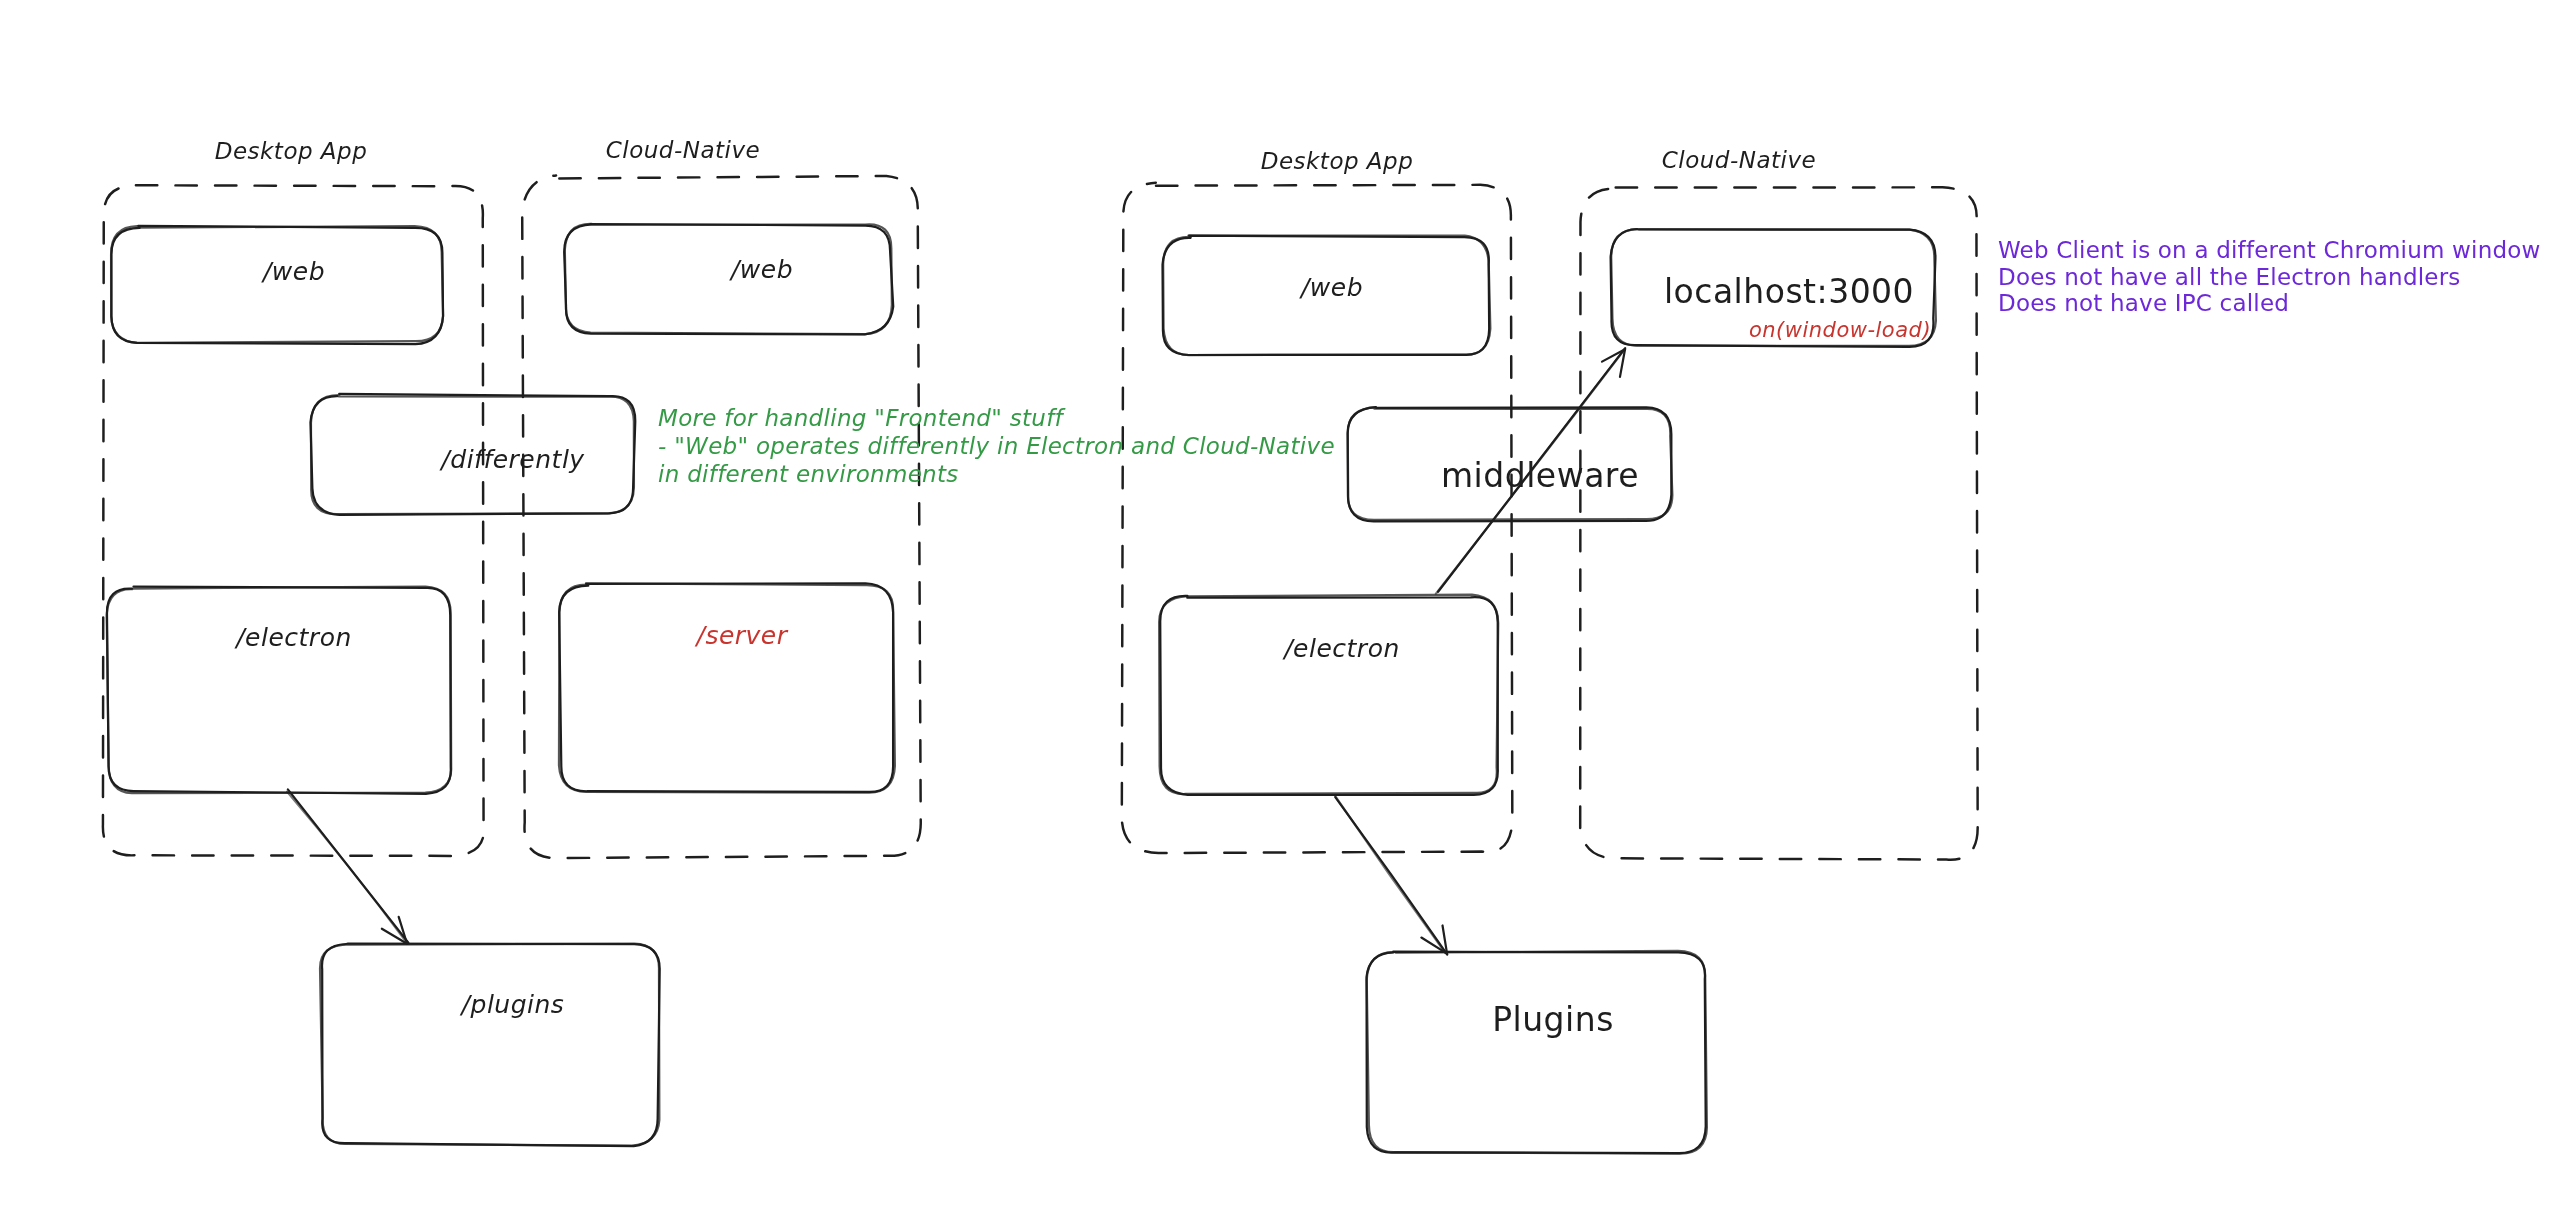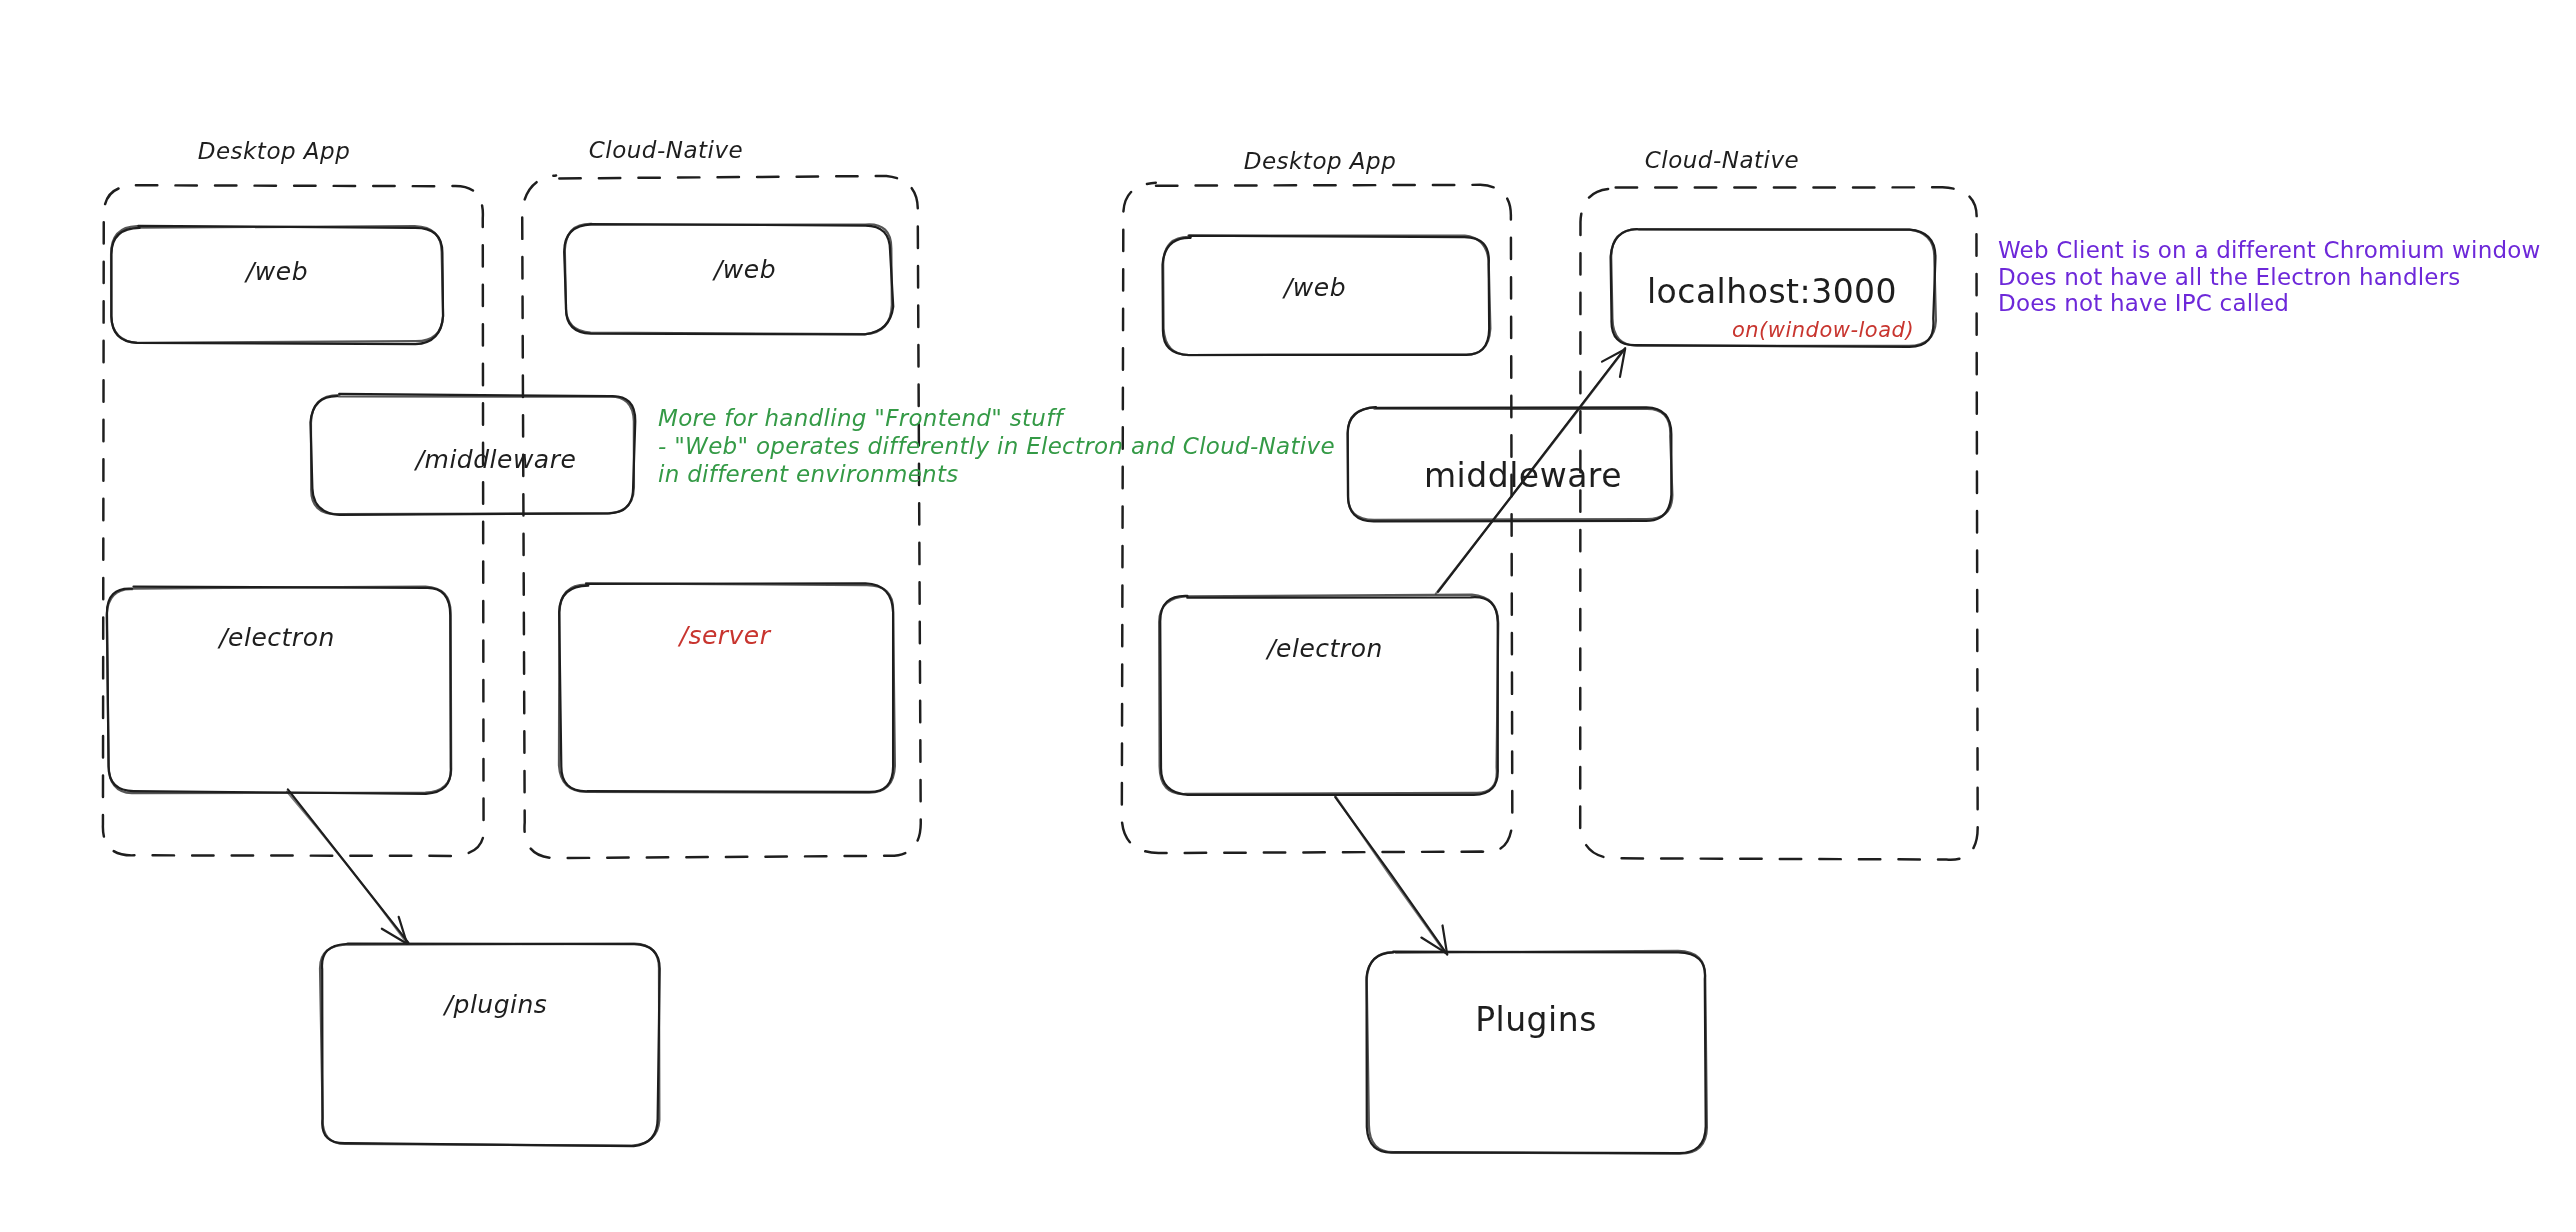--- a/index.html
+++ b/index.html
@@ -29,20 +29,21 @@
     pointer-events: none;
   }
   .label {
     position: absolute;
     font-family: "DejaVu Sans", sans-serif;
     color: #1e1e1e;
     white-space: pre;
     letter-spacing: 0.5px;
     transform: translateX(-50%);
     text-align: center;
+    margin-left: 17px;
   }
   .group-title {
     font-size: 23px;
     font-style: italic;
   }
   .box-title {
     font-size: 25px;
     font-style: italic;
   }
   .box-title-upright {
@@ -151,21 +152,21 @@
         <path d="M 986 212 L 972.0398660435517 219.54747470928058" fill="none" stroke="#1e1e1e" stroke-width="1.35" stroke-linecap="round"></path>
       </g>
     </svg>
 
   <div id="text-layer">
       <div class="label group-title" style="left: 274px; top: 138px;">Desktop App</div>
       <div class="label group-title" style="left: 666px; top: 137px;">Cloud-Native</div>
       <div class="label group-title" style="left: 1320px; top: 148px;">Desktop App</div>
       <div class="label group-title" style="left: 1722px; top: 147px;">Cloud-Native</div>
       <div class="label box-title" style="left: 277px; top: 257px;">/web</div>
-      <div class="label box-title" style="left: 496px; top: 445px;">/middleware</div>
+      <div class="label box-title" style="left: 496px; top: 445px;">/differently</div>
       <div class="label box-title" style="left: 277px; top: 623px;">/electron</div>
       <div class="label box-title" style="left: 745px; top: 255px;">/web</div>
       <div class="label box-title red-text" style="left: 725px; top: 621px; font-style: italic;">/server</div>
       <div class="label box-title" style="left: 496px; top: 990px;">/plugins</div>
       <div class="label box-title" style="left: 1315px; top: 273px;">/web</div>
       <div class="label box-title-upright" style="left: 1523px; top: 456px;">middleware</div>
       <div class="label box-title" style="left: 1325px; top: 634px;">/electron</div>
       <div class="label box-title-upright" style="left: 1772px; top: 272px;">localhost:3000</div>
       <div class="label box-title-upright" style="left: 1536px; top: 1000px;">Plugins</div>
       <div class="label sub-red red-text" style="left: 1823px; top: 318px;">on(window-load)</div>

